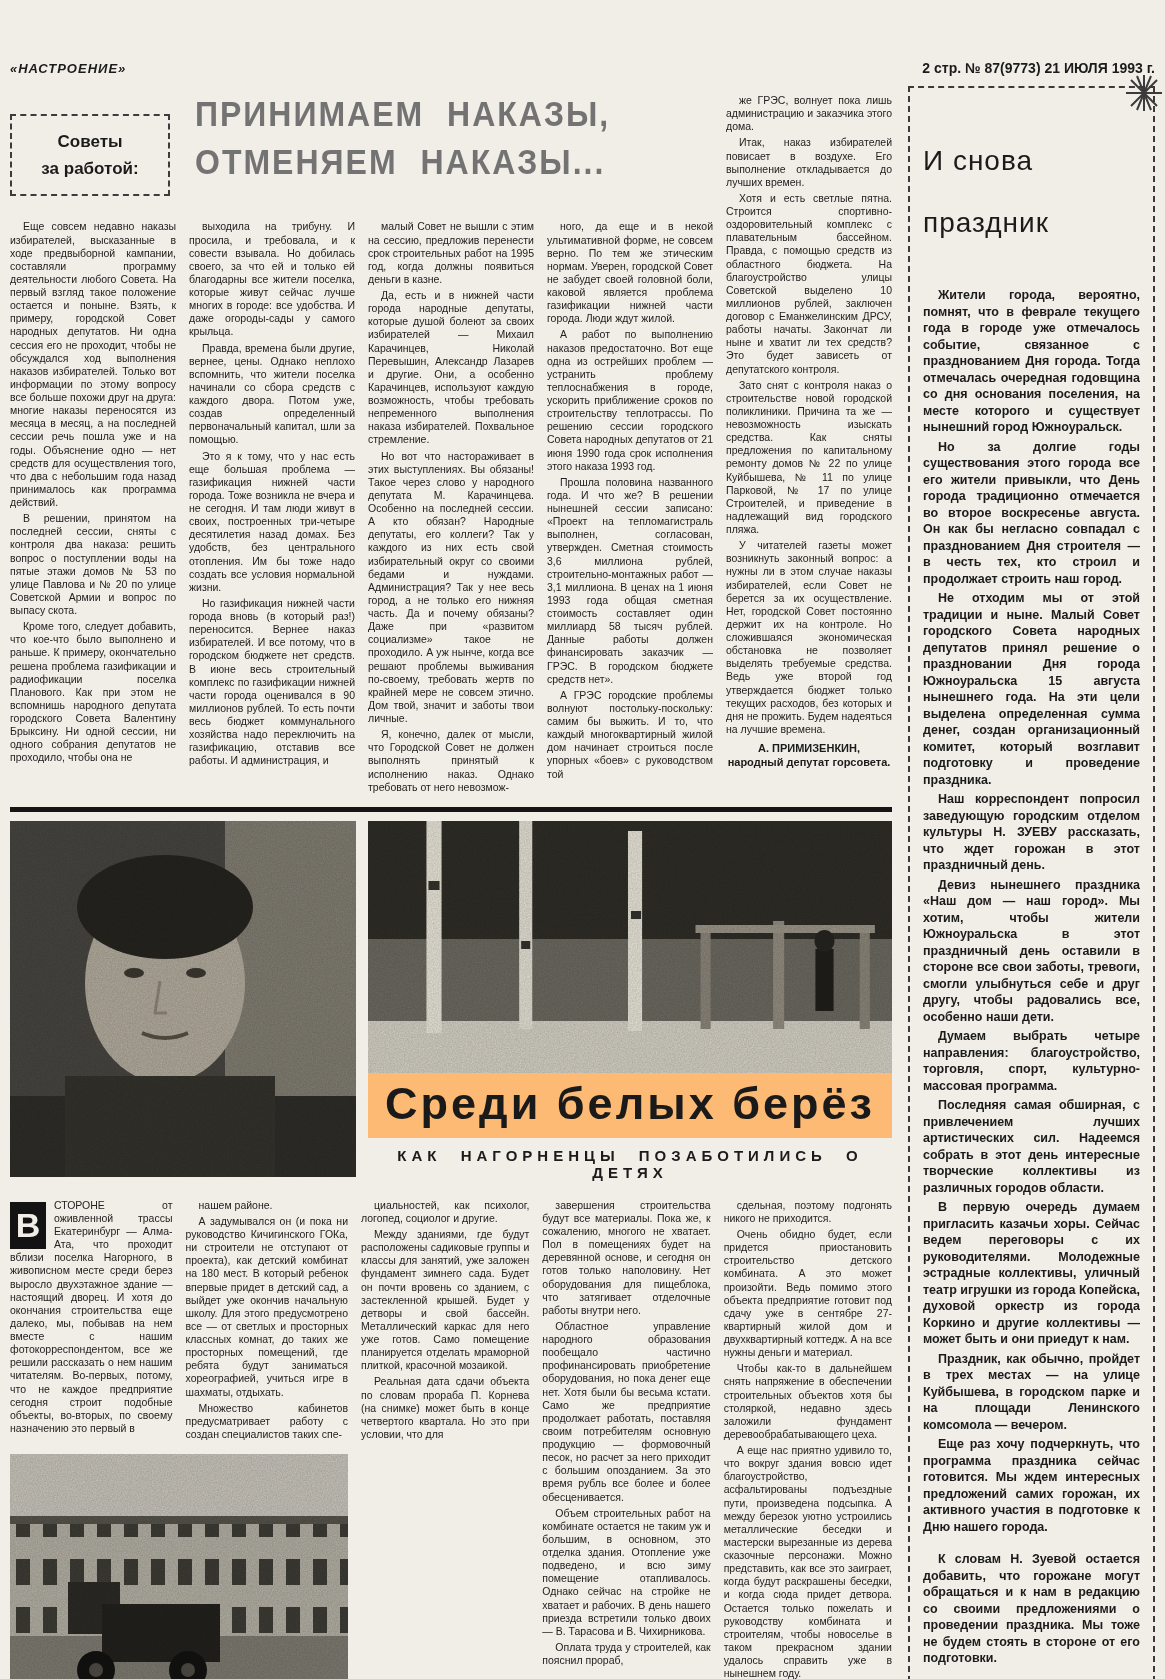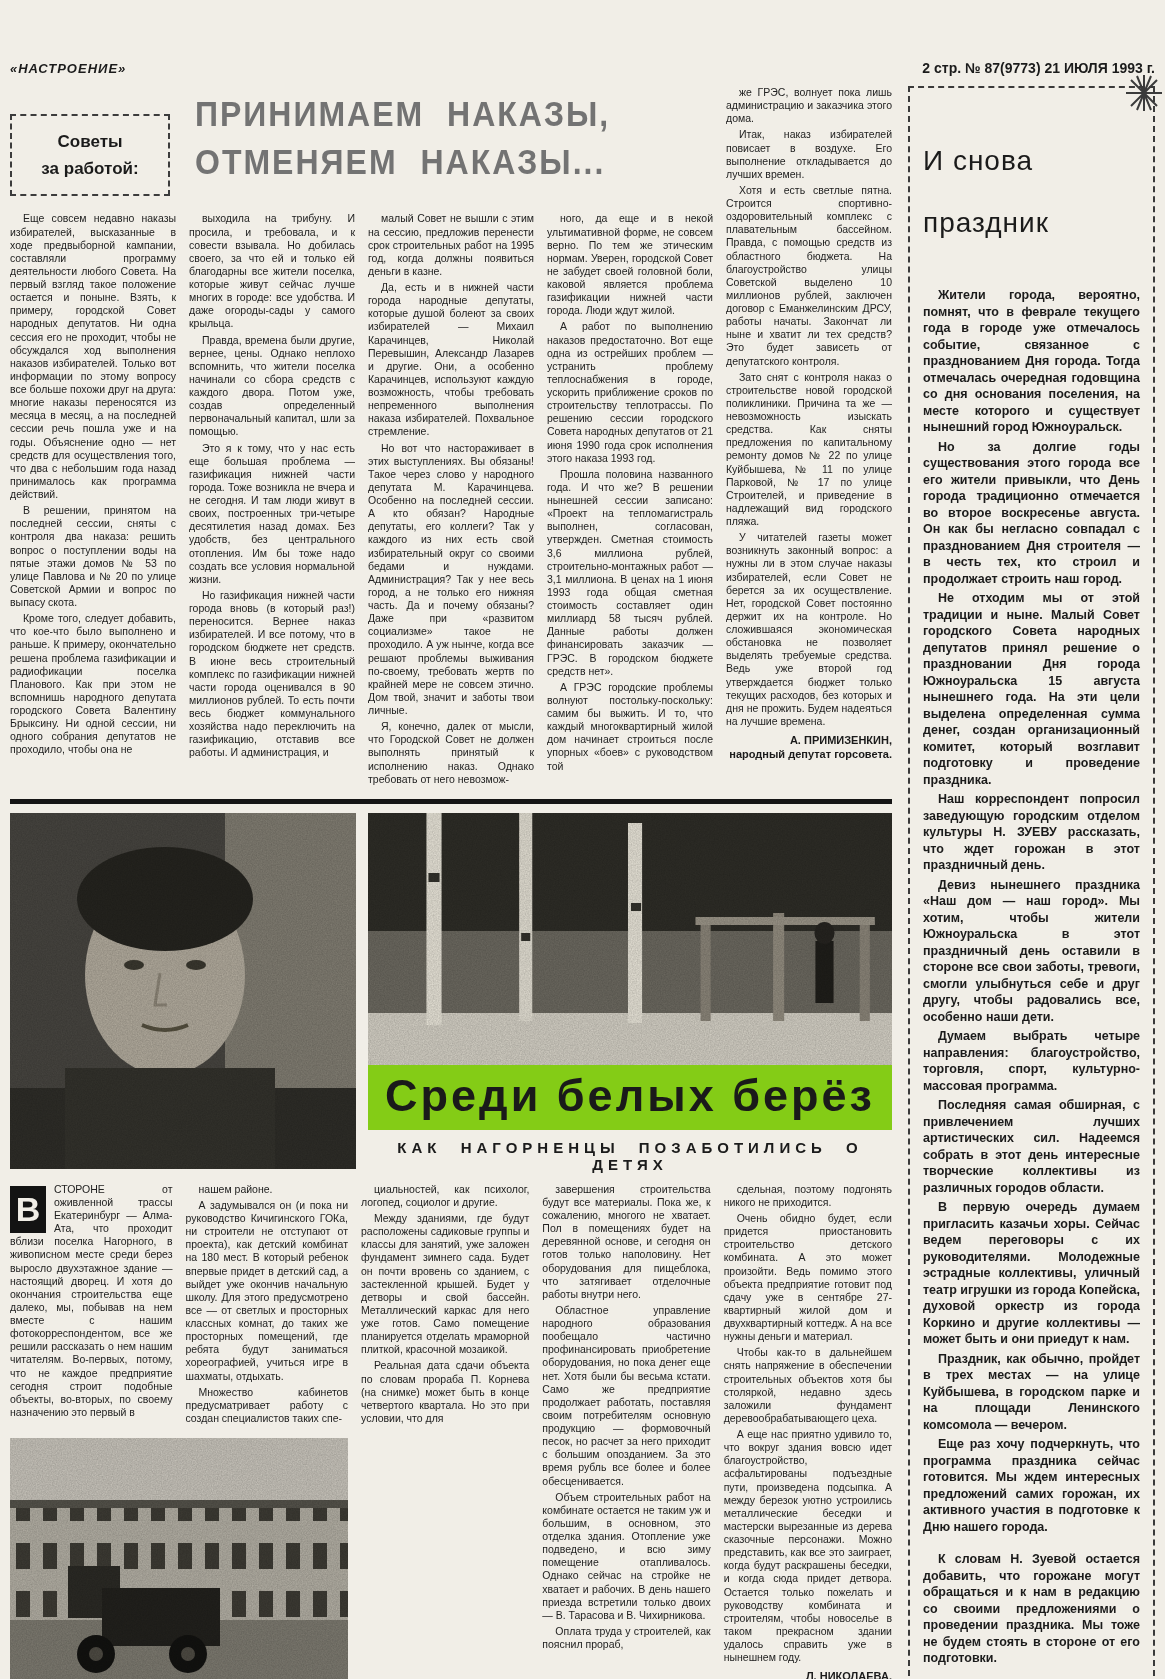--- a/index.html
+++ b/index.html
@@ -22,34 +22,34 @@
   .top-article { display:grid; grid-template-columns:repeat(5, 1fr); column-gap:13px; }
   .rubric-box { grid-column:1; grid-row:1; border:2px dashed #3c3c3c; margin:28px 6px 16px 0; padding:12px 6px; text-align:center; font-weight:bold; font-size:17px; line-height:1.6; height:fit-content; }
   .top-headline { grid-column:2/5; grid-row:1; margin:0; padding:2px 0 16px 6px; font-size:32px; font-weight:800; letter-spacing:2px; line-height:1.5; color:#737373; }
   .top-headline .hl-line { display:block; word-spacing:12px; transform:scaleY(1.08); transform-origin:left top; white-space:nowrap; }
   .t1 { grid-column:1; grid-row:2; }
   .t2 { grid-column:2; grid-row:2; }
   .t3 { grid-column:3; grid-row:2; }
   .t4 { grid-column:4; grid-row:2; }
   .tcol5-wrap { grid-column:5; grid-row:1/3; }
 
-  .newscol { font-size:10.5px; line-height:1.25; text-align:justify; color:#222; }
+  .newscol { font-size:10.5px; line-height:1.25; text-align:justify; color:#222;margin-top:8px; }
   .newscol .para { margin:0 0 3px; text-indent:13px; }
-  .sig { text-align:right; font-weight:bold; font-size:11px; margin-top:6px; }
+  .sig { text-align:center; font-weight:bold; font-size:11px; margin-top:6px; }
   .sig div { margin-bottom:2px; }
 
   .heavy-rule { height:5px; background:#151515; margin:10px 0 9px; }
 
   
   .photo-row { display:flex; gap:12px; }
   .portrait-photo { width:346px; flex:0 0 346px; height:356px; }
   .portrait-photo svg, .birch-photo svg, .building-photo svg { display:block; width:100%; height:100%; }
   .right-photo-block { flex:1; display:flex; flex-direction:column; }
   .birch-photo { height:252px; }
-  .mid-headline-band { background:#84cc16; text-align:center; font-size:45px; font-weight:800; letter-spacing:3px; padding:8px 0 12px; color:#1a1a1a; line-height:1.0; }
+  .mid-headline-band { background:#fdba74; text-align:center; font-size:45px; font-weight:800; letter-spacing:3px; padding:8px 0 12px; color:#1a1a1a; line-height:1.0; }
   .mid-subhead { text-align:center; font-weight:bold; font-size:15px; letter-spacing:5px; padding:9px 0 2px; word-spacing:10px; }
 
   
   .bottom-article { display:flex; gap:13px; margin-top:8px; }
   .ba-left { width:338px; flex:0 0 338px; display:flex; flex-direction:column; }
   .ba-left-cols { display:flex; gap:13px; }
   .ba-left-cols .bcol { flex:1; }
   .building-photo { height:278px; margin-top:10px; }
   .ba-right { flex:1; display:flex; gap:13px; }
   .ba-right > div { flex:1; }

